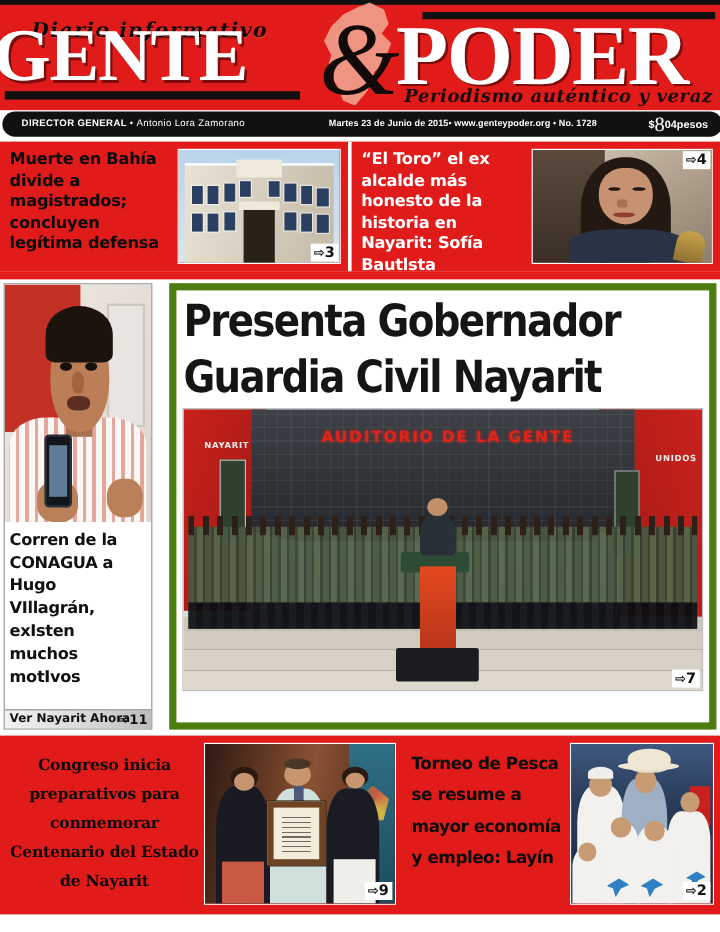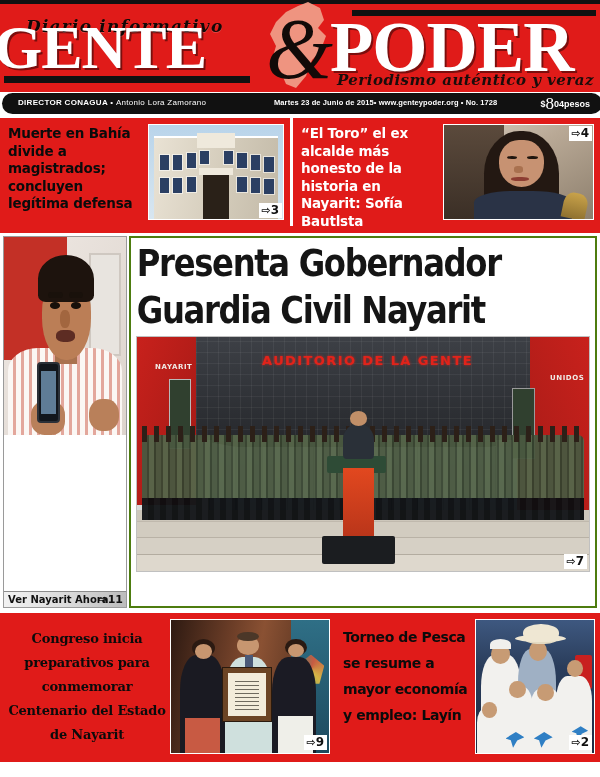--- a/index.html
+++ b/index.html
@@ -181,22 +181,22 @@
   }
   .lc-footer .pg {
     position: absolute; right: 3px; top: 1px;
     font-size: 11px; font-weight: 700; color: #111;
     font-family: "DejaVu Sans", sans-serif;
   }
 
   .rightcol {
     position: relative;
     flex: 1 1 auto;
-    margin: 3px 3px 2px 2px;
-    border: 2px solid #4d7c0f;
+    margin: 3px 3px 2px 14px;
+    border: 6px solid #4d7c0f;
     background: #fff;
     overflow: hidden;
   }
   .main-head {
     padding: 4px 4px 0 6px;
     font-family: "DejaVu Sans Condensed", "DejaVu Sans", sans-serif;
     font-weight: 700;
     font-size: 37px;
     line-height: 43px;
     letter-spacing: -1.4px;
@@ -397,21 +397,21 @@
       <text x="20" y="78" font-family="'Liberation Serif', serif" font-size="86" font-style="italic" fill="#120a08">&amp;</text>
     </svg>
 
     <div class="logo-poder">PODER</div>
     <div class="tagline">Periodismo auténtico y veraz</div>
   </div>
 
   <div class="infobar-wrap">
     <div class="infobar">
       <div class="ib-director">
-        <span>DIRECTOR CONAGUA</span>
+        <span>DIRECTOR GENERAL</span>
         <span class="nm">•</span>
         <span class="nm">Antonio Lora Zamorano</span>
       </div>
       <div class="ib-date">Martes 23 de Junio de 2015• www.genteypoder.org • No.  1728</div>
       <div class="ib-price">
         <span>$</span><span class="big">8</span><span>04</span><span>pesos</span>
       </div>
     </div>
   </div>
 
@@ -489,20 +489,21 @@
           <div class="m-eyeb" style="left:55%;top:33%"></div>
           <div style="position:absolute;left:46%;top:37%;width:8%;height:9%;background:#a2663f;border-radius:42%"></div>
           <div class="m-mouth"></div>
           <div class="m-hand"></div>
           <div class="m-phone">
               <i></i>
             </div>
           <div class="m-hand2"></div>
         </div>
       </div>
+      <div class="lc-head">Corren de la CONAGUA a Hugo VIllagrán, exIsten muchos motIvos</div>
       <div class="lc-footer">
         <span class="lbl">Ver Nayarit Ahora</span>
         <span class="pg"><span>⇨</span><span>11</span></span>
       </div>
     </div>
 
     <div class="rightcol">
       <div class="main-head">Presenta Gobernador</div>
       <div class="main-head">Guardia Civil Nayarit</div>
 

